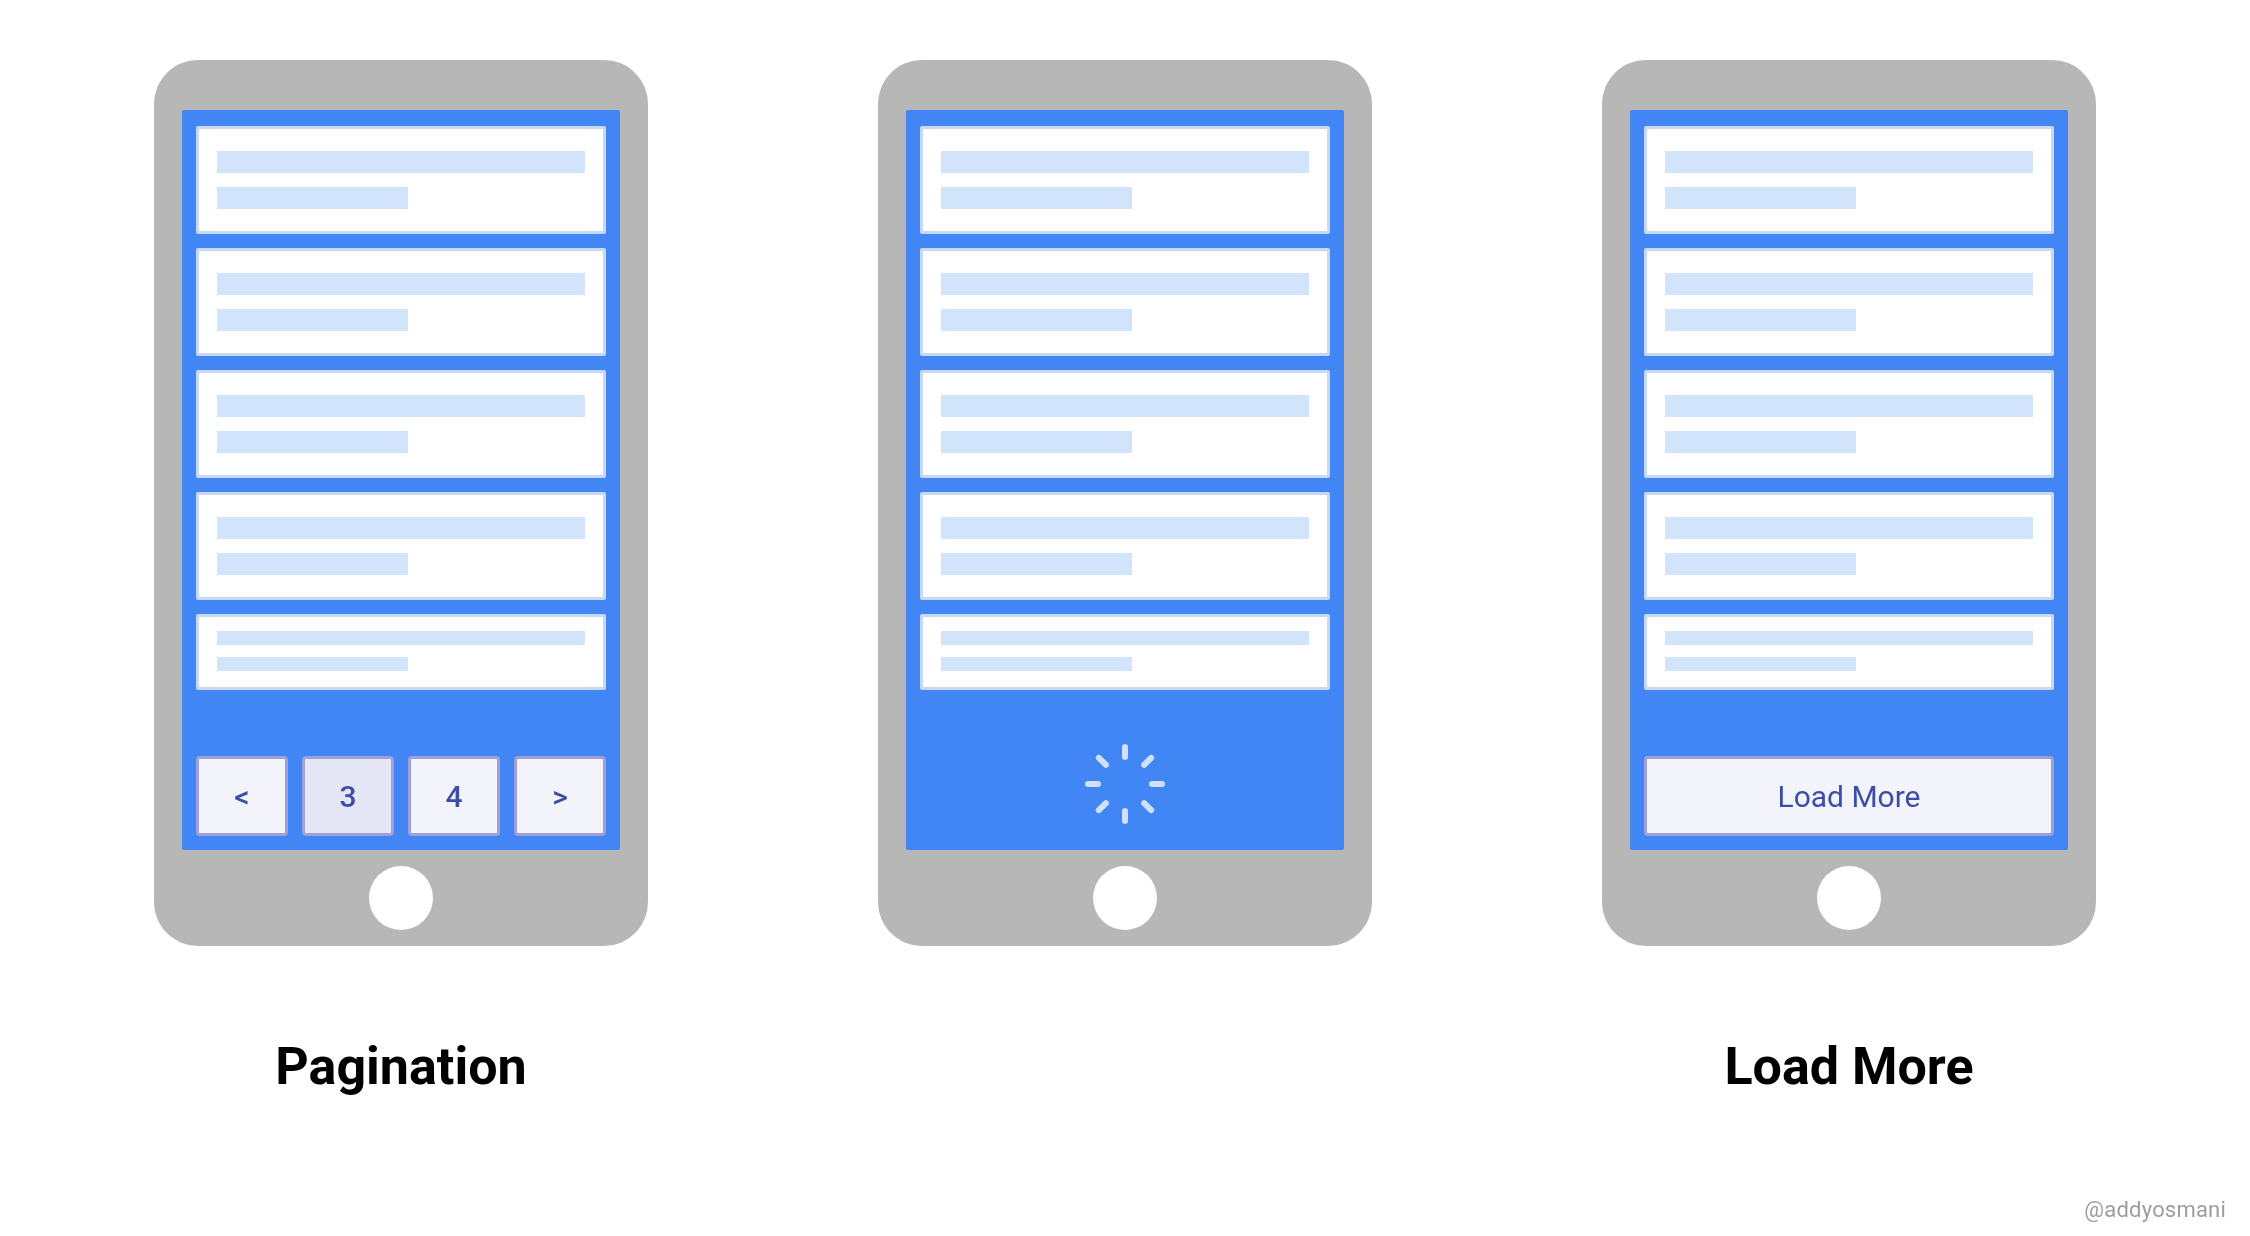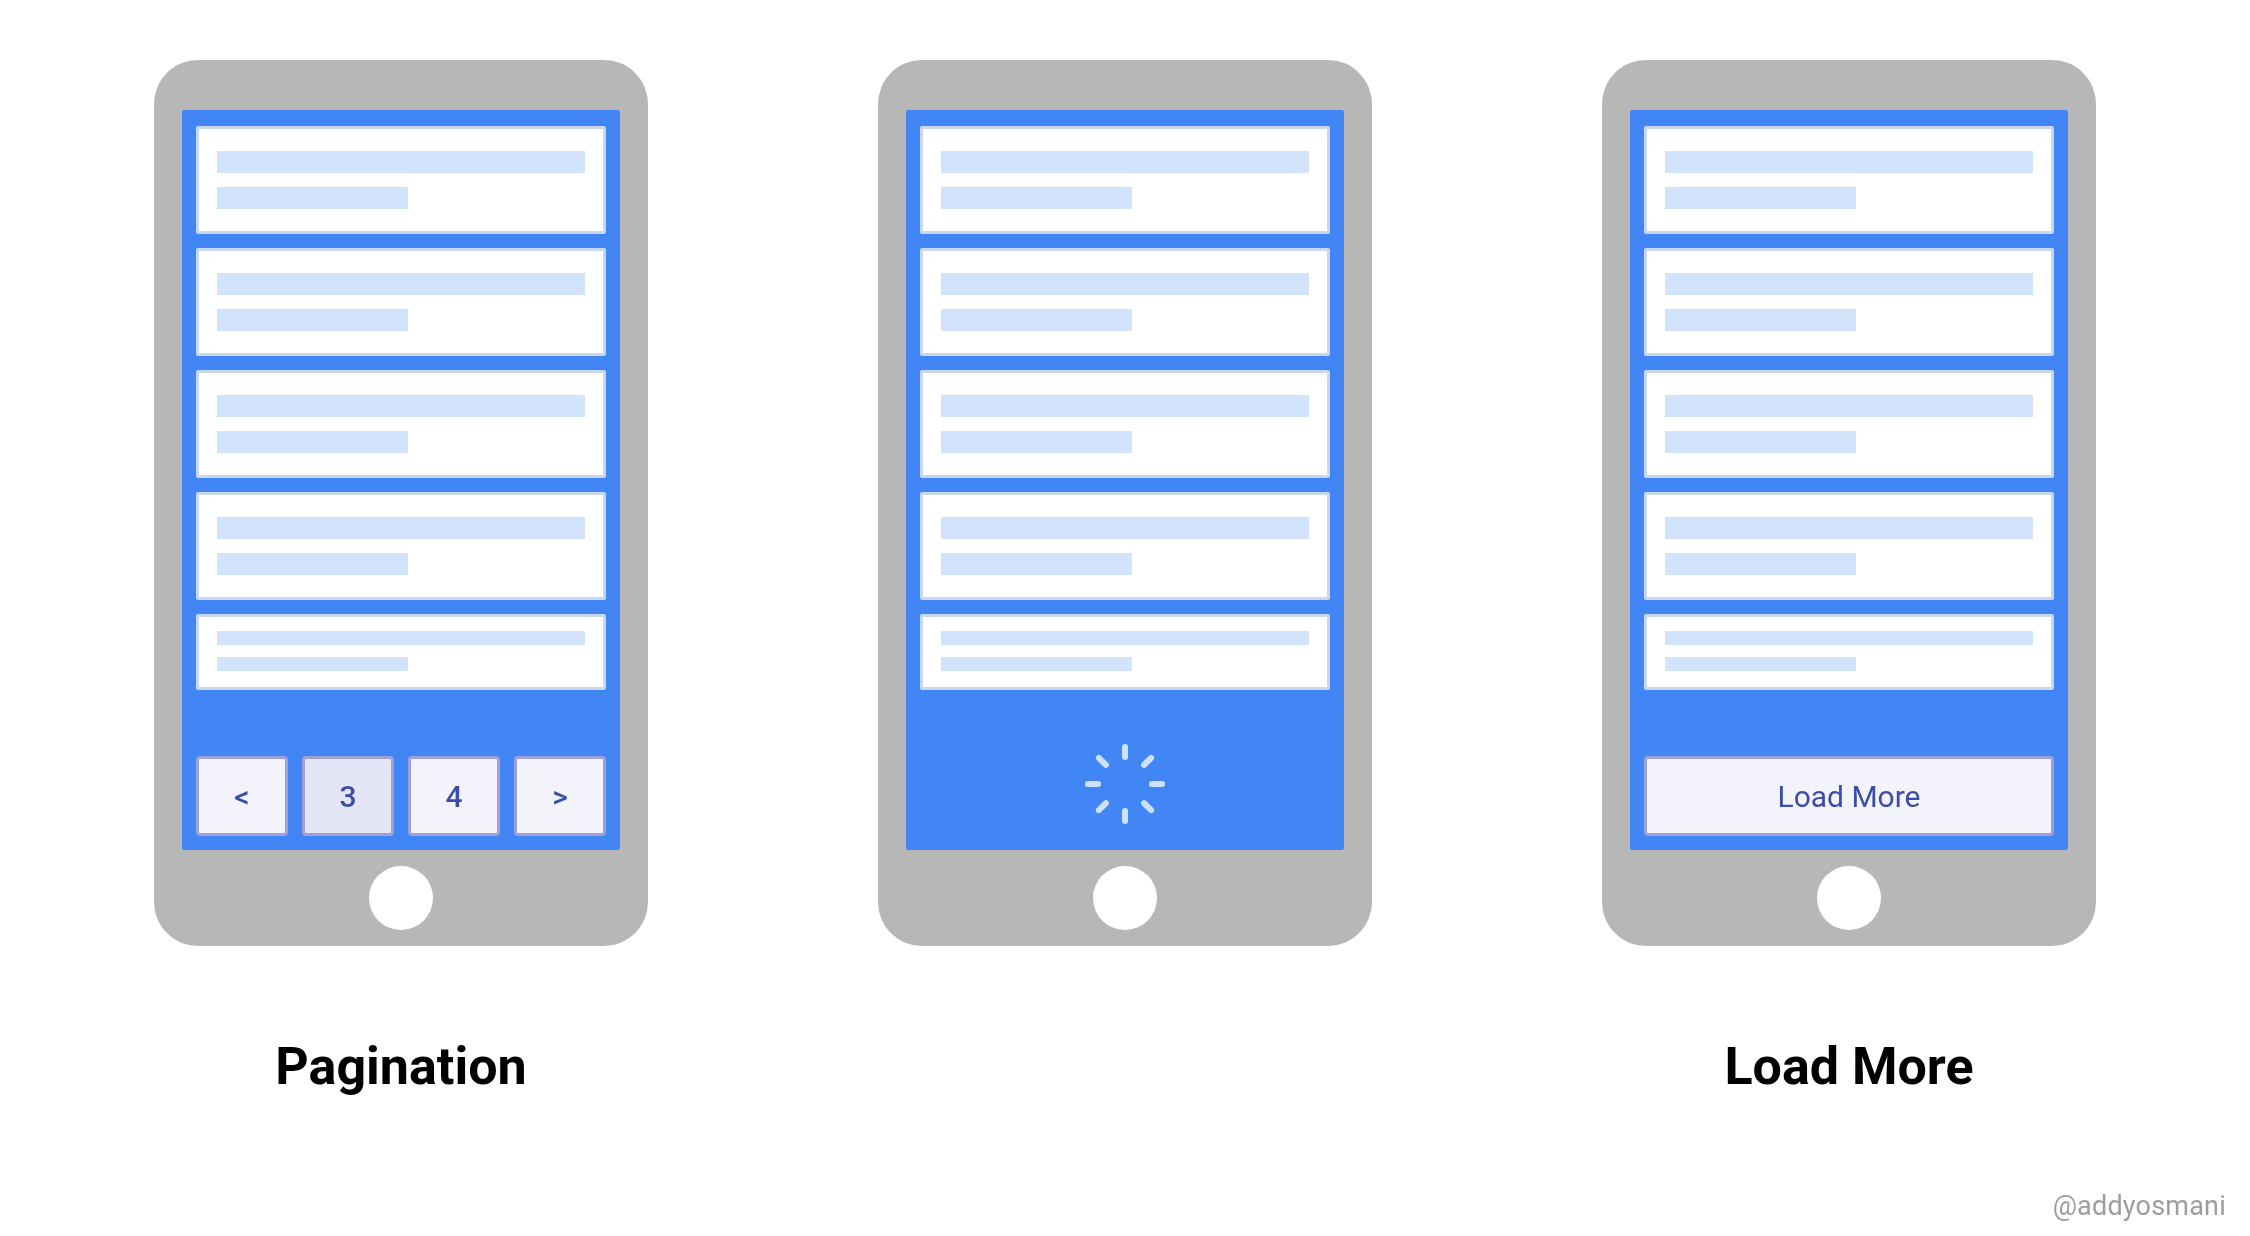--- a/index.html
+++ b/index.html
@@ -119,21 +119,21 @@
     font-size:52px;
     font-weight:700;
     color:#000;
     text-align:left;
   }
   .credit{
     position:absolute;
     right:24px;
     bottom:14px;
     color:#9d9d9d;
-    font-size:27px;
+    font-size:22px;
     letter-spacing:.2px;
   }
   
   .spinner{width:56px;height:56px;position:relative;}
   .spoke{
     position:absolute;left:50%;top:50%;
     width:6px;height:16px;background:#cfe0fb;
     border-radius:3px;
     transform-origin:center -12px;
   }

